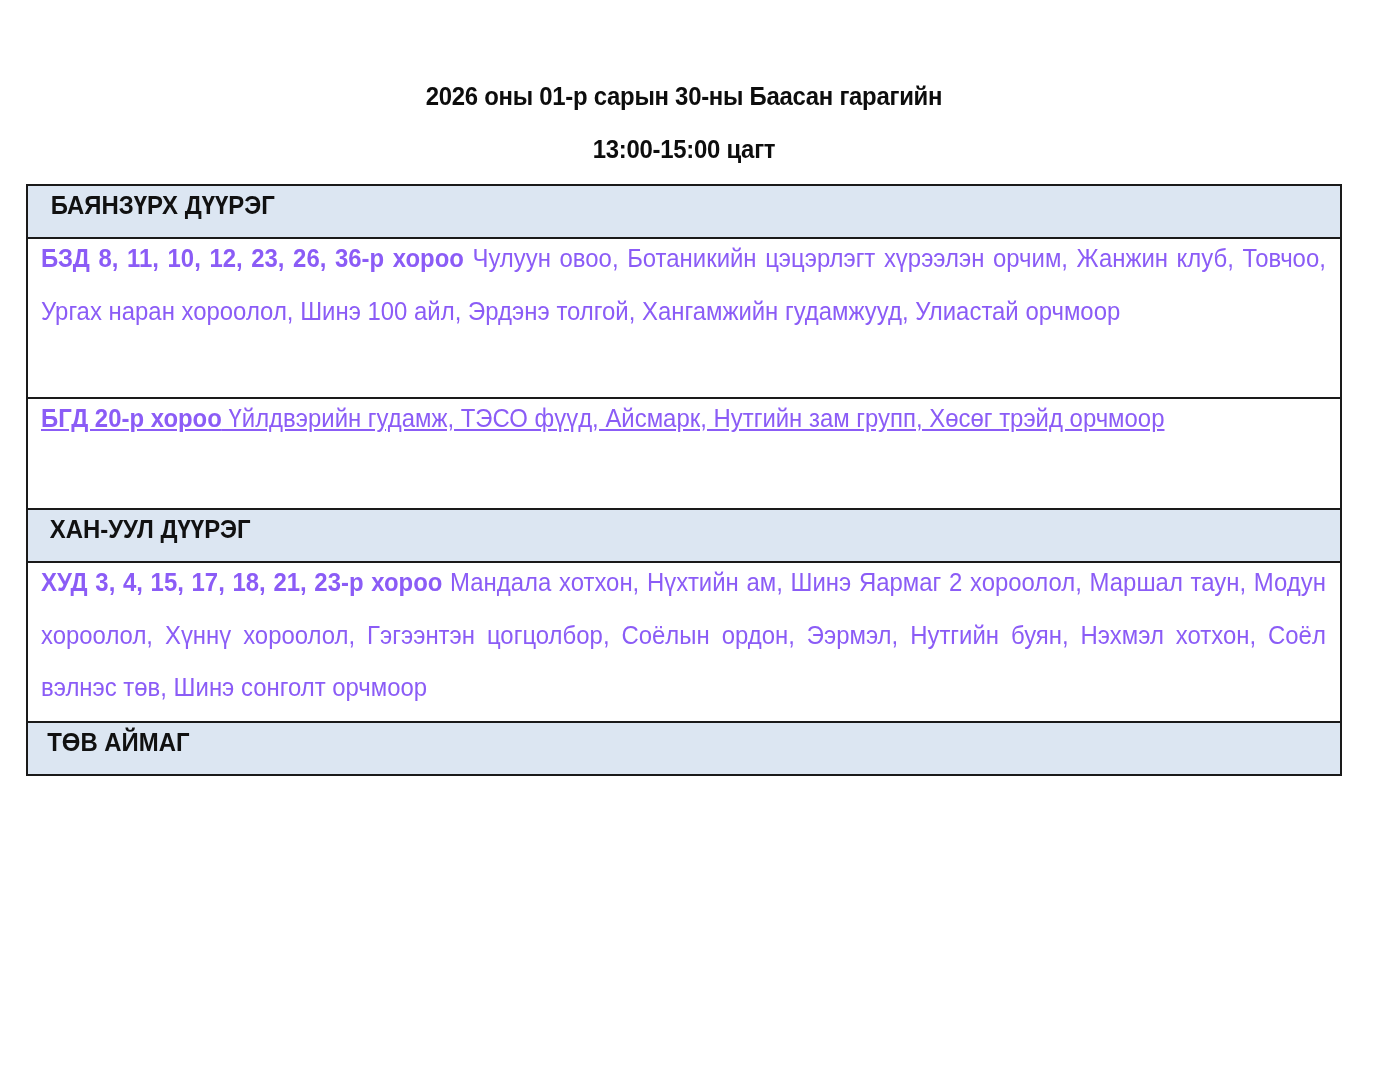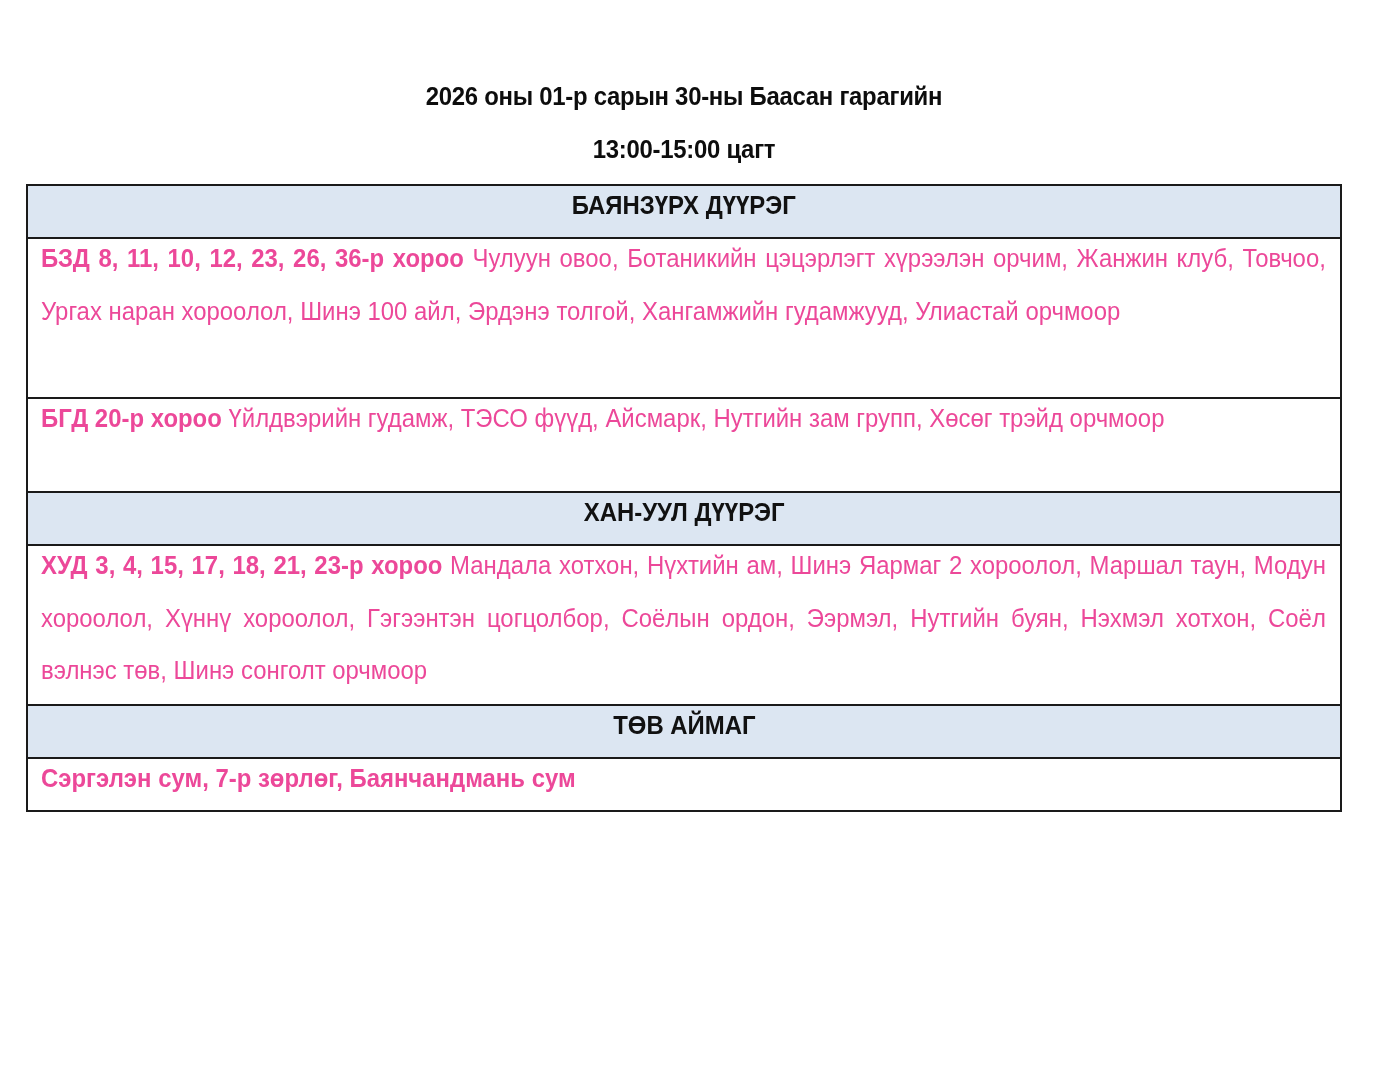--- a/index.html
+++ b/index.html
@@ -37,51 +37,51 @@
       border-collapse: collapse;
       table-layout: fixed;
     }
     .schedule-table td {
       border: 2px solid #1a1a1a;
       padding: 0 13px;
       vertical-align: top;
     }
     .district-header td {
       background: #dce6f2;
-      text-align: center;
+      text-align: left;
       font-weight: bold;
       font-size: 26px;
       height: 53px;
       line-height: 36px;
       padding-top: 1px;
       color: #111111;
     }
     .district-header .hdr-text {
       display: inline-block;
       transform: scaleX(0.92);
     }
     .district-body td {
       background: #ffffff;
       font-size: 26px;
       line-height: 52.5px;
       text-align: justify;
-      color: #ec4899;
+      color: #8b5cf6;
       padding-top: 0;
       margin-top: 20px;
     }
     .district-body .body-inner {
       width: 108.6%;
       transform: scaleX(0.92);
       transform-origin: left top;
       text-align: justify;
       margin-top: -7px;
     }
     .bold-lead { font-weight: bold; }
     .row-h-3 td { height: 160px; }
-    .row-h-2 td { height: 94px; }
+    .row-h-2 td { height: 111px; text-decoration: underline; }
     .row-h-1 td { height: 53px; }
   </style>
 </head>
 <body>
 
 <div class="title title-line-1">2026 оны 01-р сарын 30-ны Баасан гарагийн</div>
 <div class="title title-line-2">13:00-15:00 цагт</div>
 
 <table class="schedule-table">
   <tbody>
@@ -113,19 +113,14 @@
       <td>
         <div class="body-inner"><span class="bold-lead">ХУД 3, 4, 15, 17, 18, 21, 23-р хороо</span><span> Мандала хотхон, Нүхтийн ам, Шинэ Яармаг 2 хороолол, Маршал таун, Модун хороолол, Хүннү хороолол, Гэгээнтэн цогцолбор, Соёлын ордон, Ээрмэл, Нутгийн буян, Нэхмэл хотхон, Соёл вэлнэс төв, Шинэ сонголт орчмоор</span></div>
       </td>
     </tr>
 
     <tr class="district-header">
       <td>
         <span class="hdr-text">ТӨВ АЙМАГ</span>
       </td>
     </tr>
-    <tr class="district-body row-h-1">
-      <td>
-        <div class="body-inner"><span class="bold-lead">Сэргэлэн сум, 7-р зөрлөг, Баянчандмань сум</span><span></span></div>
-      </td>
-    </tr>
   </tbody>
 </table>
 
 </body></html>

